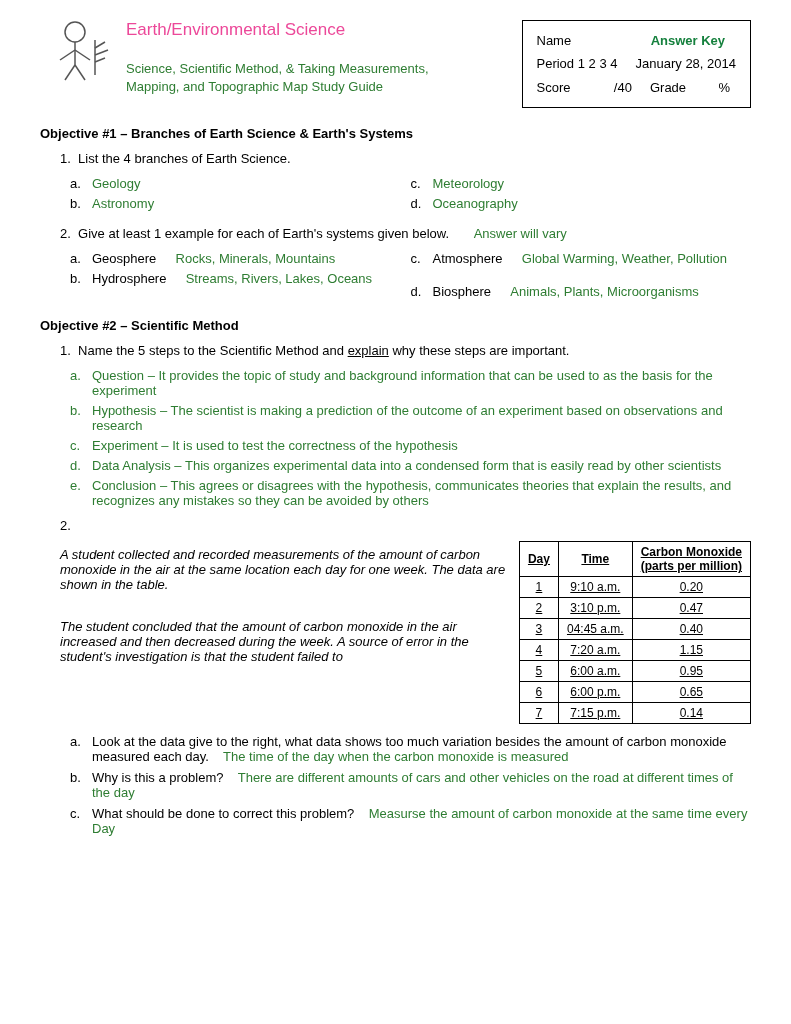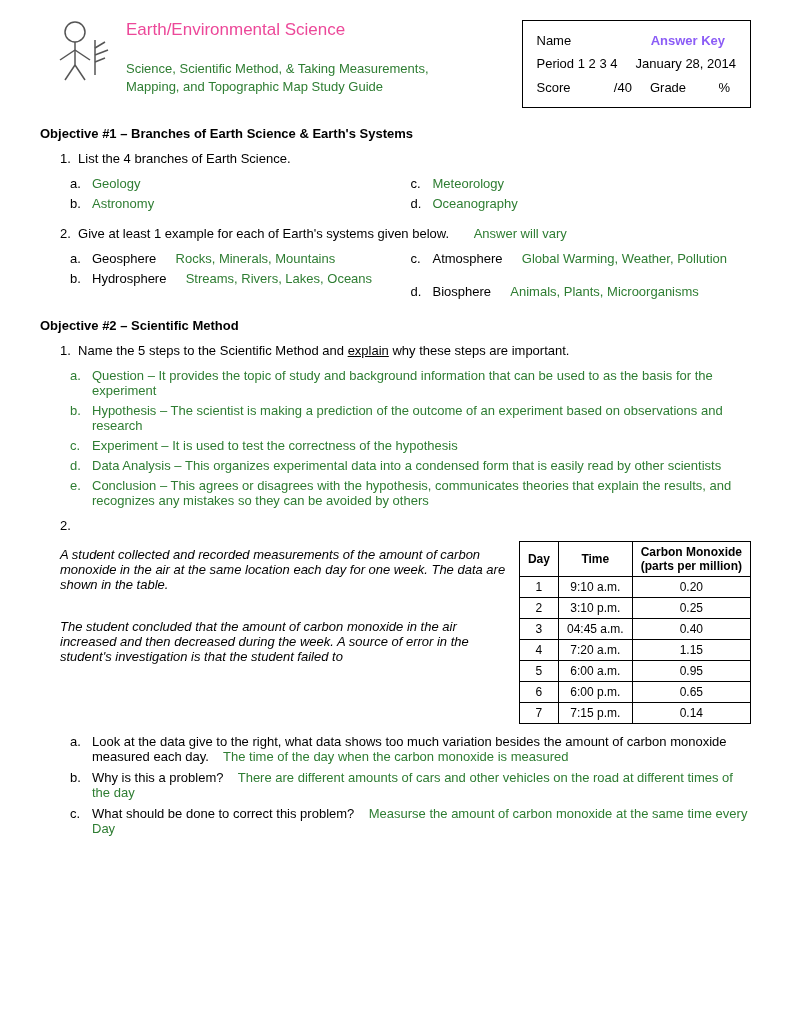--- a/index.html
+++ b/index.html
@@ -42,21 +42,21 @@
       padding: 8px 14px;
       min-width: 220px;
       font-size: 13px;
       line-height: 1.8;
     }
     .info-box .row {
       display: flex;
       align-items: center;
     }
     .info-box .answer-key {
-      color: #8b5cf6;
+      color: #15803d;
       font-weight: bold;
     }
     .objective {
       font-weight: bold;
       font-size: 13px;
       margin: 14px 0 10px 0;
     }
     .sub-list {
       margin-left: 30px;
       margin-top: 6px;
@@ -95,20 +95,21 @@
       gap: 6px;
       margin-top: 8px;
     }
     .table-left {
       flex: 1;
     }
     .carbon-table {
       border-collapse: collapse;
       font-size: 12px;
       margin-left: auto;
+      text-decoration: underline;
     }
     .carbon-table th, .carbon-table td {
       border: 1px solid #000;
       padding: 3px 8px;
       text-align: center;
     }
     .carbon-table th {
       font-weight: bold;
       background: #fff;
     }
@@ -298,21 +299,21 @@
           </thead>
           <tbody id="carbon-table-body">
           <tr>
                 <td>1</td>
                 <td>9:10 a.m.</td>
                 <td>0.20</td>
               </tr>
               <tr>
                 <td>2</td>
                 <td>3:10 p.m.</td>
-                <td>0.25</td>
+                <td>0.47</td>
               </tr>
               <tr>
                 <td>3</td>
                 <td>04:45 a.m.</td>
                 <td>0.40</td>
               </tr>
               <tr>
                 <td>4</td>
                 <td>7:20 a.m.</td>
                 <td>1.15</td>

